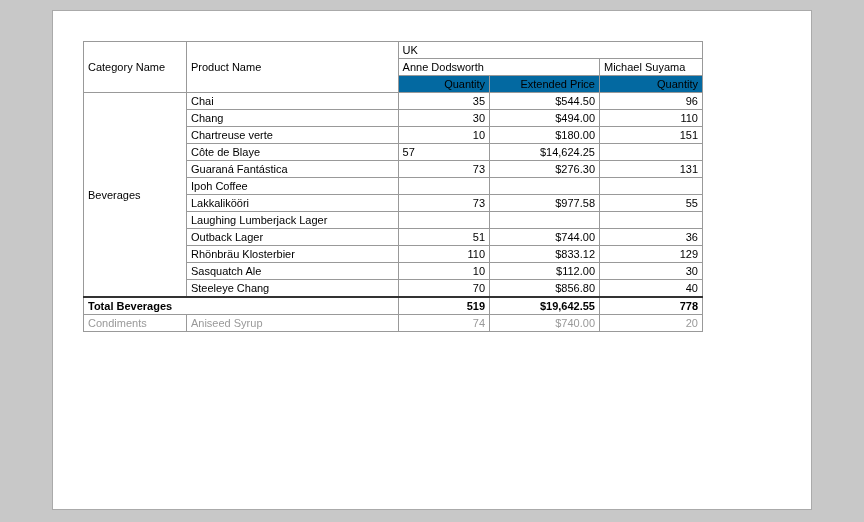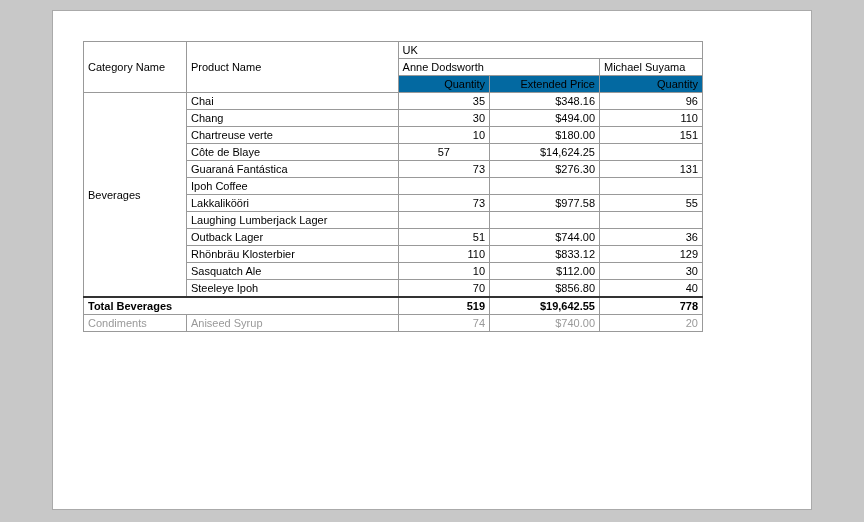--- a/index.html
+++ b/index.html
@@ -104,38 +104,38 @@
           <td class="ext-price-cell">Extended Price</td>
           <td class="quantity-cell-2">Quantity</td>
         </tr>
       </thead>
       <tbody>
 
         <tr class="data-row">
           <td class="cat-name-cell" rowspan="12">Beverages</td>
           <td>Chai</td>
           <td class="quantity-cell" style="text-align:right;">35</td>
-          <td class="ext-price-cell" style="text-align:right;">$348.16</td>
+          <td class="ext-price-cell" style="text-align:right;">$544.50</td>
           <td class="quantity-cell-2" style="text-align:right;margin-left:48px;">96</td>
         </tr>
         <tr class="data-row">
           <td>Chang</td>
           <td class="quantity-cell" style="text-align:right;">30</td>
           <td class="ext-price-cell" style="text-align:right;">$494.00</td>
           <td class="quantity-cell-2" style="text-align:right;">110</td>
         </tr>
         <tr class="data-row">
           <td>Chartreuse verte</td>
           <td class="quantity-cell" style="text-align:right;">10</td>
           <td class="ext-price-cell" style="text-align:right;">$180.00</td>
           <td class="quantity-cell-2" style="text-align:right;">151</td>
         </tr>
         <tr class="data-row">
           <td>Côte de Blaye</td>
-          <td class="quantity-cell" style="text-align:center;">57</td>
+          <td class="quantity-cell" style="text-align:left;">57</td>
           <td class="ext-price-cell" style="text-align:right;padding-left:36px;">$14,624.25</td>
           <td class="quantity-cell-2"></td>
         </tr>
         <tr class="data-row">
           <td>Guaraná Fantástica</td>
           <td class="quantity-cell" style="text-align:right;">73</td>
           <td class="ext-price-cell" style="text-align:right;">$276.30</td>
           <td class="quantity-cell-2" style="text-align:right;">131</td>
         </tr>
         <tr class="data-row">
@@ -168,21 +168,21 @@
           <td class="ext-price-cell" style="text-align:right;">$833.12</td>
           <td class="quantity-cell-2" style="text-align:right;">129</td>
         </tr>
         <tr class="data-row">
           <td>Sasquatch Ale</td>
           <td class="quantity-cell" style="text-align:right;">10</td>
           <td class="ext-price-cell" style="text-align:right;">$112.00</td>
           <td class="quantity-cell-2" style="text-align:right;">30</td>
         </tr>
         <tr class="data-row">
-          <td>Steeleye Ipoh</td>
+          <td>Steeleye Chang</td>
           <td class="quantity-cell" style="text-align:right;">70</td>
           <td class="ext-price-cell" style="text-align:right;">$856.80</td>
           <td class="quantity-cell-2" style="text-align:right;">40</td>
         </tr>
 
         <tr class="total-row">
           <td colspan="2">Total Beverages</td>
           <td class="quantity-cell" style="text-align:right;">519</td>
           <td class="ext-price-cell" style="text-align:right;">$19,642.55</td>
           <td class="quantity-cell-2" style="text-align:right;">778</td>

